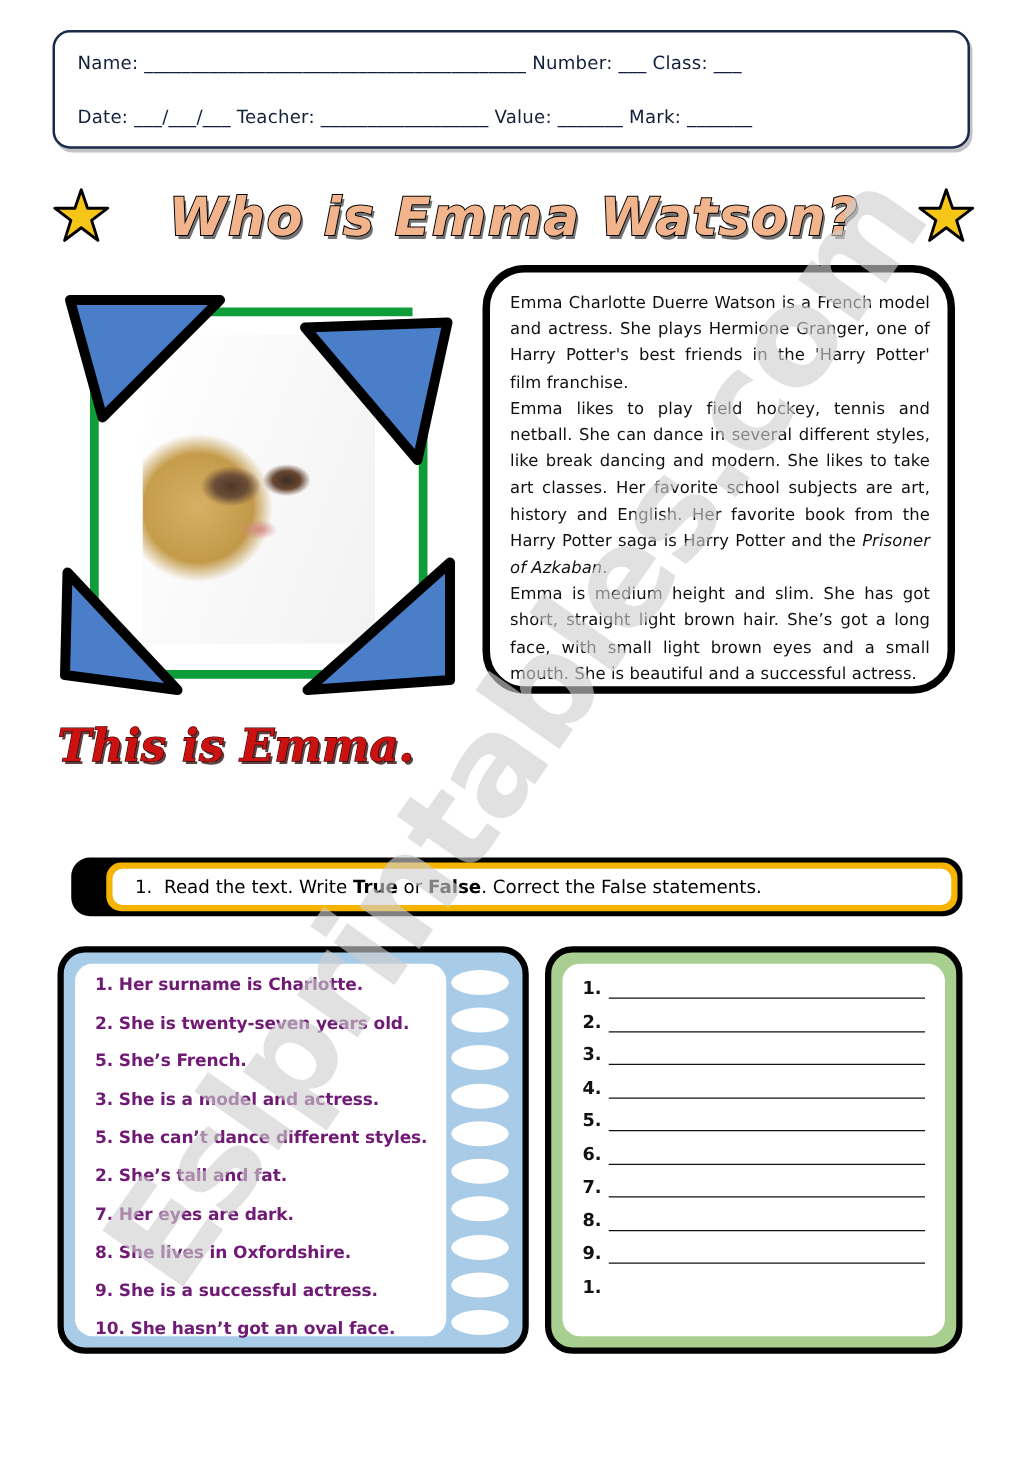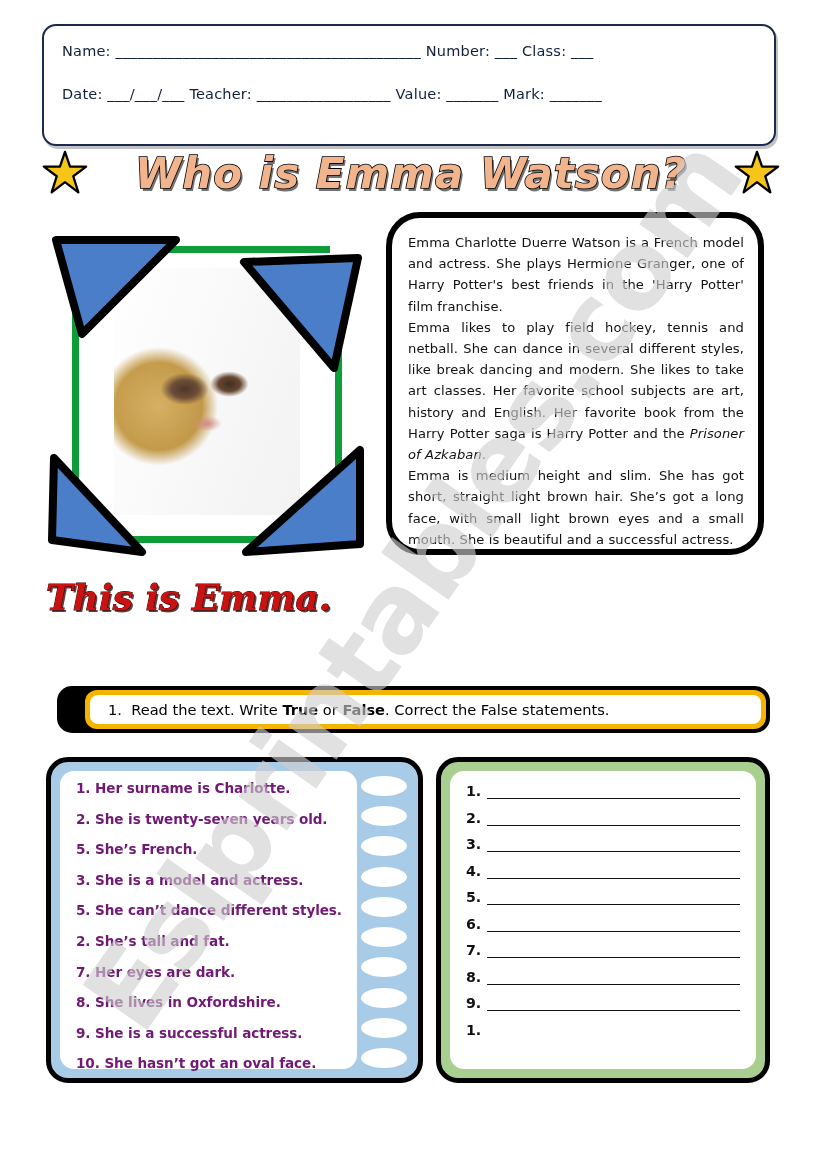--- a/index.html
+++ b/index.html
@@ -31,21 +31,21 @@
     z-index: 60;
     pointer-events: none;
   }
 
   
   .header-box {
     position: absolute;
     left: 42px;
     top: 24px;
     width: 734px;
-    height: 122px;
+    height: 95px;
     border: 2px solid #1b2a4a;
     border-radius: 14px;
     box-sizing: border-box;
     background: #fff;
     box-shadow: 2px 3px 0 rgba(120,120,130,.45);
     z-index: 5;
   }
   .hdr-line {
     position: absolute;
     left: 18px;

